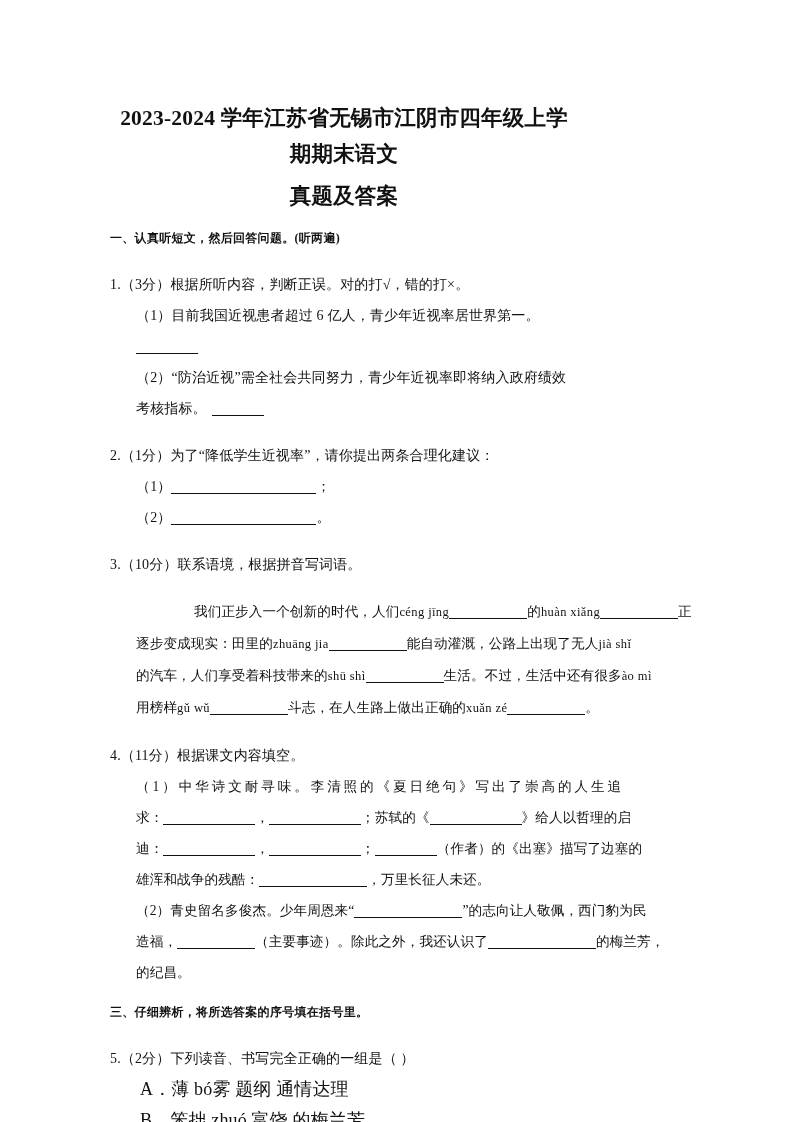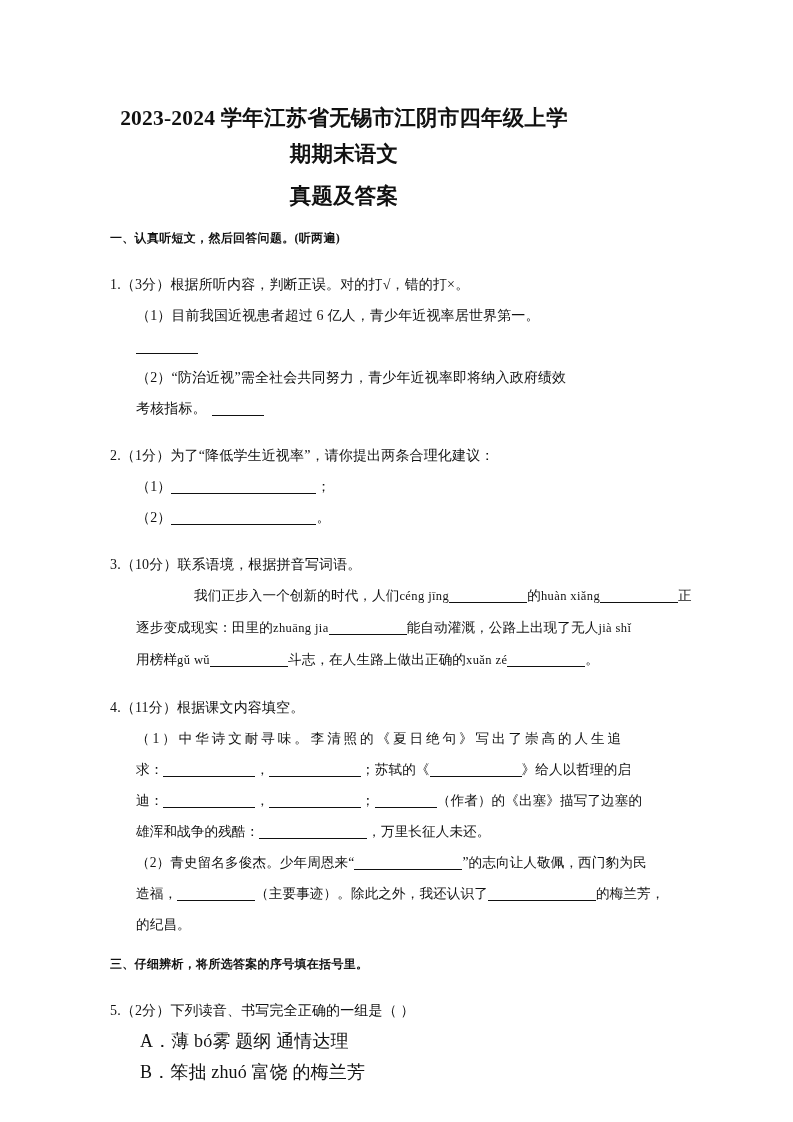--- a/index.html
+++ b/index.html
@@ -56,20 +56,21 @@
   .body-line {
     font-size: 13.6px;
     line-height: 31px;
     margin: 0;
     padding-left: 26px;
     letter-spacing: 0.1px;
     white-space: nowrap;
   }
   .body-line.indent-first {
     padding-left: 84px;
+    margin-top: 16px;
   }
   .opt {
     font-size: 18px;
     line-height: 31px;
     margin: 0;
     padding-left: 30px;
     letter-spacing: 0.15px;
   }
   .py {
     font-family: "Liberation Serif", "DejaVu Serif", serif;
@@ -121,20 +122,21 @@
     <span>（2）</span><span class="blank b-xxl"></span><span>。</span>
   </p>
 
 
   <p class="q q-main">
     <span>3.</span><span>（10分）</span><span>联系语境，根据拼音写词语。</span>
   </p>
   <div>
       <p class="body-line indent-first"><span>我们正步入一个创新的时代，人们</span><span class="py">céng jīng</span><span class="blank b-m"></span><span>的</span><span class="py">huàn xiǎng</span><span class="blank b-m"></span><span>正</span></p>
       <p class="body-line"><span>逐步变成现实：田里的</span><span class="py">zhuāng jia</span><span class="blank b-m"></span><span>能自动灌溉，公路上出现了无人</span><span class="py">jià shǐ</span></p>
+      <p class="body-line"><span>的汽车，人们享受着科技带来的</span><span class="py">shū shì</span><span class="blank b-m"></span><span>生活。不过，生活中还有很多</span><span class="py">ào mì</span></p>
       <p class="body-line"><span>用榜样</span><span class="py">gǔ wǔ</span><span class="blank b-m"></span><span>斗志，在人生路上做出正确的</span><span class="py">xuǎn zé</span><span class="blank b-m"></span><span>。</span></p>
     </div>
 
   <p class="q q-main">
     <span>4.</span><span>（11分）</span><span>根据课文内容填空。</span>
   </p>
   <div>
       <p class="body-line" style="letter-spacing: 2.9px;"><span>（1）中华诗文耐寻味。李清照的《夏日绝句》写出了崇高的人生追</span></p>
       <p class="body-line"><span>求：</span><span class="blank b-l"></span><span>，</span><span class="blank b-l"></span><span>；苏轼的《</span><span class="blank b-l"></span><span>》给人以哲理的启</span></p>
       <p class="body-line"><span>迪：</span><span class="blank b-l"></span><span>，</span><span class="blank b-l"></span><span>；</span><span class="blank b-s"></span><span>（作者）的《出塞》描写了边塞的</span></p>

